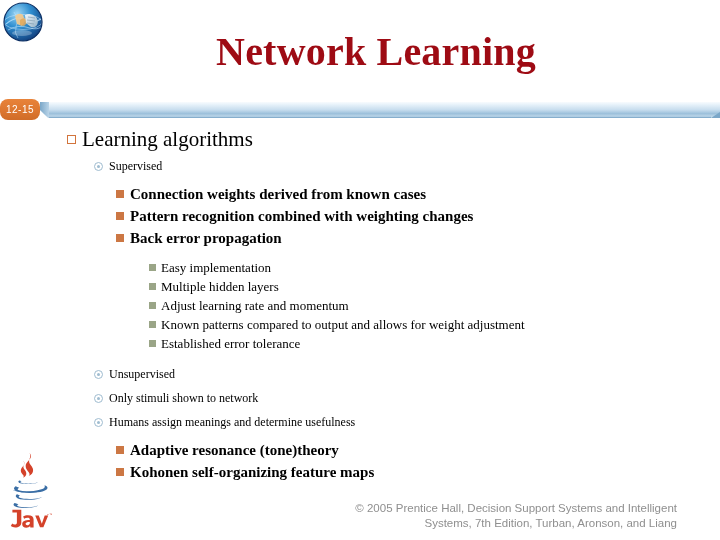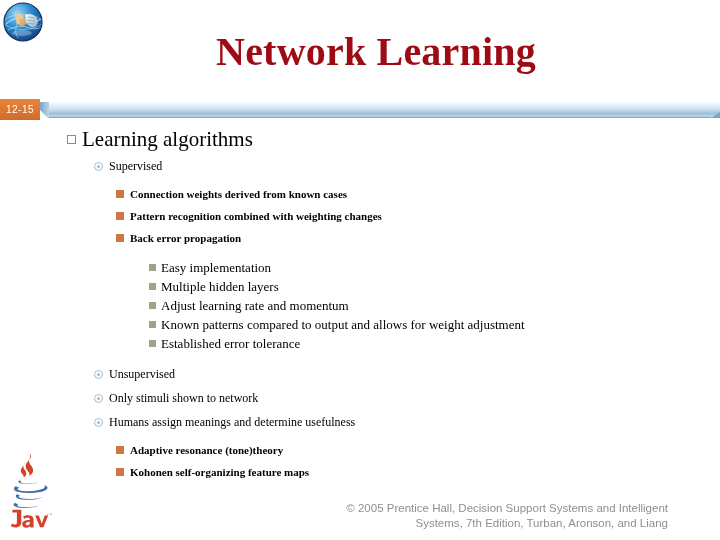--- a/index.html
+++ b/index.html
@@ -55,20 +55,21 @@
     top: 0;
     width: 40px;
     height: 21px;
     background: linear-gradient(to bottom, #e8833a 0%, #dd7730 55%, #d06c28 100%);
     color: #ffffff;
     font-family: "Liberation Sans", sans-serif;
     font-size: 10px;
     line-height: 21px;
     text-align: center;
     letter-spacing: 0.5px;
+    border-radius: 8px;
   }
   .divider-bar {
     position: absolute;
     left: 40px;
     top: 2px;
     width: 680px;
     height: 17px;
   }
   .divider-bar svg { display: block; }
 
@@ -138,21 +139,21 @@
   
   .lvl3 { padding-left: 110px; margin-bottom: 0px; }
   .lvl3 .marker { width: 20px; height: 22px; }
   .lvl3 .sq-fill {
     width: 8px; height: 8px;
     background: #cc7744;
   }
   .lvl3 .btext {
     font-family: "Liberation Serif", serif;
     font-weight: bold;
-    font-size: 11px;
+    font-size: 15px;
     line-height: 22px;
   }
 
   
   .lvl4 { padding-left: 143px; margin-bottom: 0px; }
   .lvl4 .marker { width: 18px; height: 19px; }
   .lvl4 .sq-fill4 {
     width: 7px; height: 7px;
     background: #9aa587;
   }
@@ -171,21 +172,21 @@
     left: 6px;
     top: 450px;
     width: 46px;
     height: 78px;
   }
   .java-logo svg { display: block; }
 
   
   .footer {
     position: absolute;
-    right: 52px;
+    right: 43px;
     bottom: 9px;
     width: 430px;
     text-align: right;
     font-family: "Liberation Sans", sans-serif;
     font-size: 11.5px;
     line-height: 15px;
     color: #8f8f8f;
   }
 </style>
 </head>

